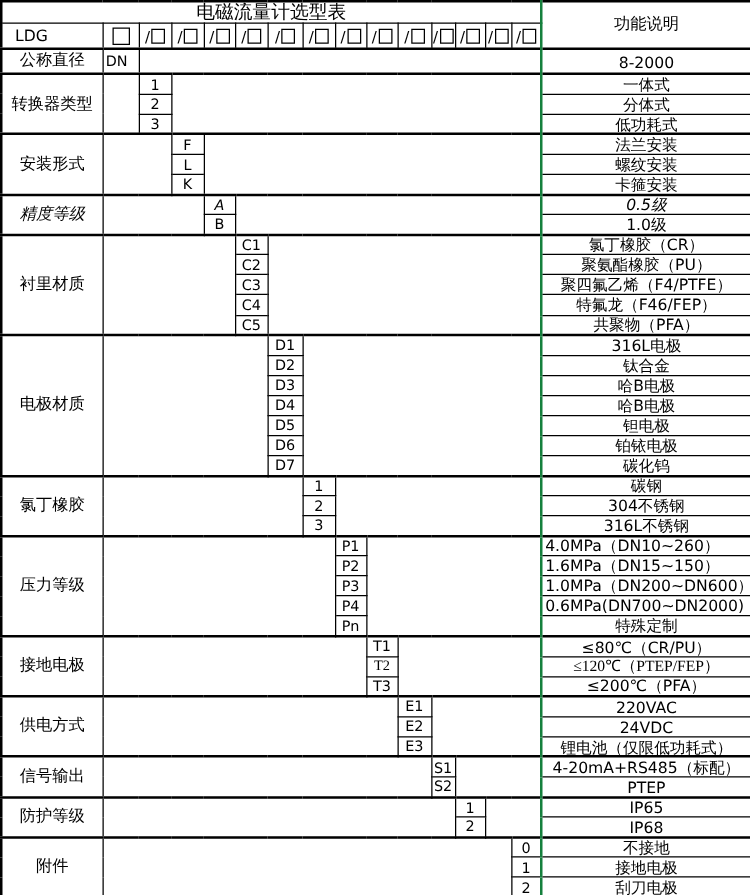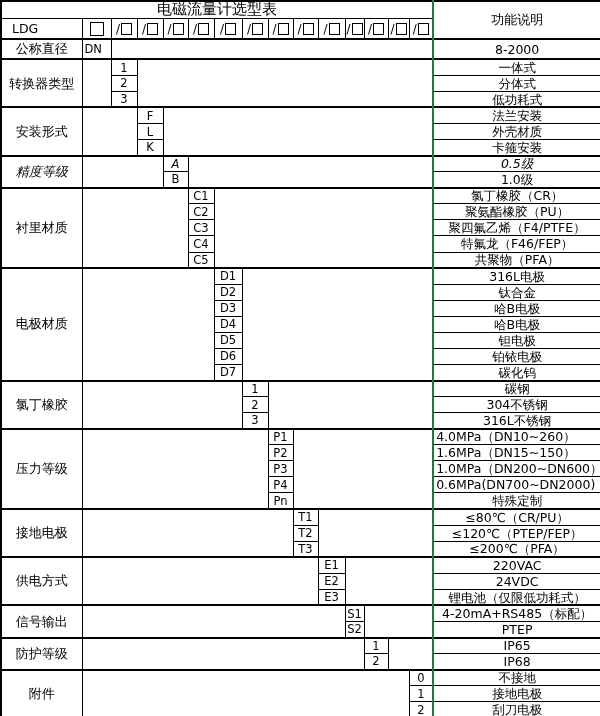--- a/index.html
+++ b/index.html
@@ -87,21 +87,21 @@
       </tr>
       <tr style="height: 16.07px;">
         <td rowspan="3" class="label thick-top">安装形式</td>
         <td colspan="2" rowspan="3" class="thick-top"></td>
         <td class="code thick-top">F</td>
         <td colspan="11" rowspan="3" class="thick-top"></td>
         <td class="fn thick-top">法兰安装</td>
       </tr>
       <tr style="height: 16.07px;">
         <td class="code">L</td>
-        <td class="fn">外壳材质</td>
+        <td class="fn">螺纹安装</td>
       </tr>
       <tr style="height: 16.07px;">
         <td class="code">K</td>
         <td class="fn">卡箍安装</td>
       </tr>
       <tr style="height: 16.07px; font-style: italic;">
         <td rowspan="2" class="label thick-top">精度等级</td>
         <td colspan="3" rowspan="2" class="thick-top"></td>
         <td class="code thick-top">A</td>
         <td colspan="10" rowspan="2" class="thick-top"></td>
@@ -203,21 +203,21 @@
         <td class="code">Pn</td>
         <td class="fn">特殊定制</td>
       </tr>
       <tr style="height: 16.07px;">
         <td rowspan="3" class="label thick-top">接地电极</td>
         <td colspan="8" rowspan="3" class="thick-top"></td>
         <td class="code thick-top">T1</td>
         <td colspan="5" rowspan="3" class="thick-top"></td>
         <td class="fn thick-top">≤80℃（CR/PU）</td>
       </tr>
-      <tr style="height: 16.07px;">
+      <tr style="height: 16.07px; font-family: Liberation Serif, serif;">
         <td class="code">T2</td>
         <td class="fn">≤120℃（PTEP/FEP）</td>
       </tr>
       <tr style="height: 16.07px;">
         <td class="code">T3</td>
         <td class="fn">≤200℃（PFA）</td>
       </tr>
       <tr style="height: 16.07px;">
         <td rowspan="3" class="label thick-top">供电方式</td>
         <td colspan="9" rowspan="3" class="thick-top"></td>

